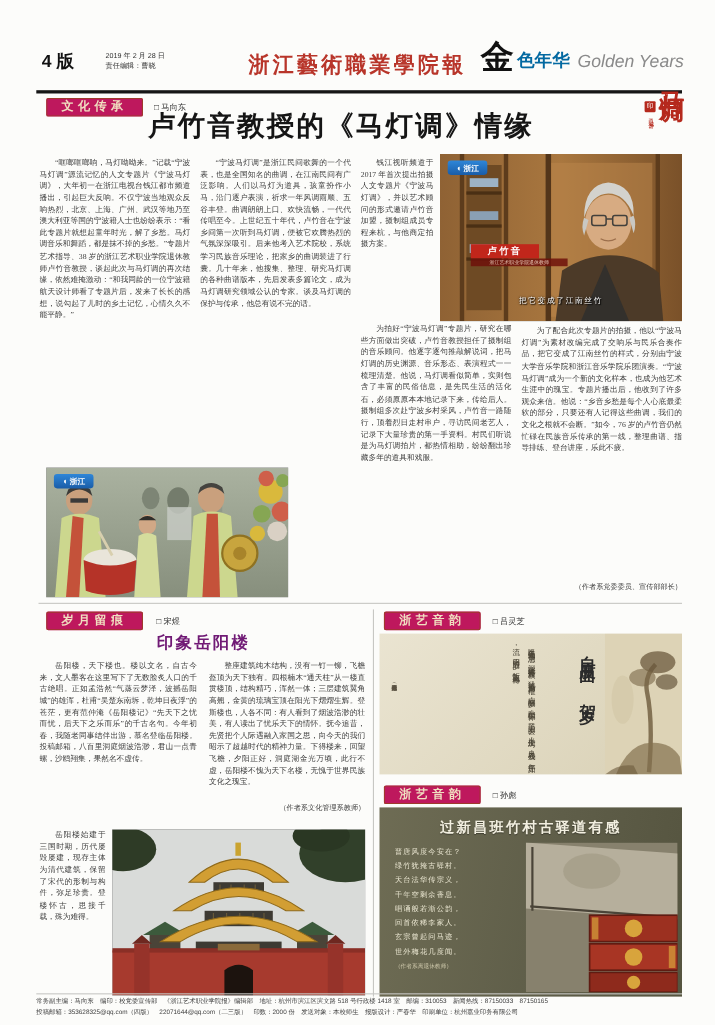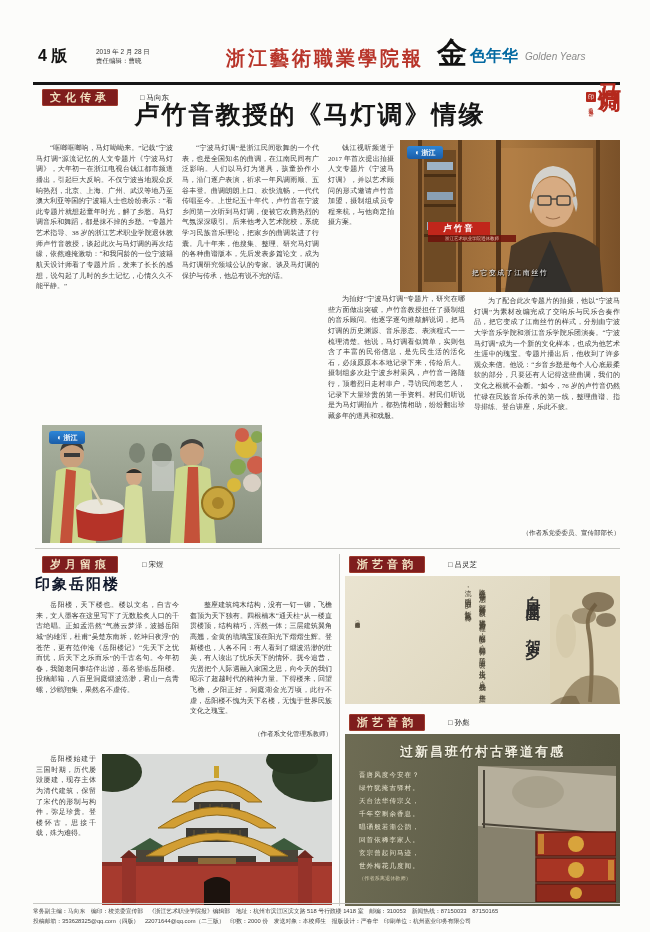--- a/index.html
+++ b/index.html
@@ -7,31 +7,31 @@
   body{font-family:"Liberation Sans",sans-serif}
   .page{position:relative;width:650px;height:932px;margin:0 auto;background:#fcfcfa;overflow:hidden;box-shadow:0 0 6px rgba(0,0,0,.25)}
   .abs{position:absolute}
   
   .page-no{font-size:16px;font-weight:bold;color:#111}
   .date-block{font-size:6.5px;color:#333;line-height:9px}
   .masthead{font-family:"DejaVu Serif","Liberation Serif",serif;font-weight:bold;color:#b8352a;font-size:19px;letter-spacing:3px;transform:scaleY(1.05)}
   .brand{display:flex;align-items:flex-end;gap:3px}
   .brand-big{font-size:30px;font-weight:bold;color:#111;line-height:26px}
   .brand-rest{font-size:16px;font-weight:bold;color:#0369a1;line-height:20px}
-  .brand-en{font-size:10px;font-style:italic;color:#8a8a8a;line-height:18px;margin-left:4px}
+  .brand-en{font-size:16px;font-style:italic;color:#8a8a8a;line-height:18px;margin-left:4px}
   .rule-thick{background:#161616;height:2.5px}
   .rule-thin{background:#c7c7c3}
   
-  .badge{width:76px;height:17px;background:#7f1d1d;border-radius:2px;color:#f0dfc0;
+  .badge{width:88px;height:17px;background:#be185d;border-radius:2px;color:#f0dfc0;
          font-family:Liberation Serif, serif;font-weight:bold;font-size:11px;text-align:center;
          line-height:17px;letter-spacing:4px;box-shadow:inset 0 0 0 1px #9e3a2c}
   .author{font-size:7.5px;color:#2e2e2e}
   
   .main-title{font-size:25px;font-weight:bold;color:#151515;letter-spacing:2px;text-align:center}
-  .sec-title{font-weight:bold;color:#0f172a;}
+  .sec-title{font-weight:bold;color:#701a75;text-align:center}
   
   .bodytext{font-family:"Liberation Serif",serif;font-size:7px;line-height:1.52;color:#3c3c3c;
             text-align:justify;text-indent:2em;overflow:hidden}
   .attr{font-family:"Liberation Serif",serif;font-size:6.5px;color:#3c3c3c;text-align:right}
   
   .photo{overflow:hidden;background:#888}
   .tvlogo{position:absolute;left:7px;top:6px;width:36px;height:13px;border-radius:3px;
           background:linear-gradient(#2e86d8,#1a5da8);color:#fff;font-size:7px;font-weight:bold;
           display:flex;align-items:center;justify-content:center;gap:2px}
   .tvlogo .swirl{font-size:8px;font-style:italic}

